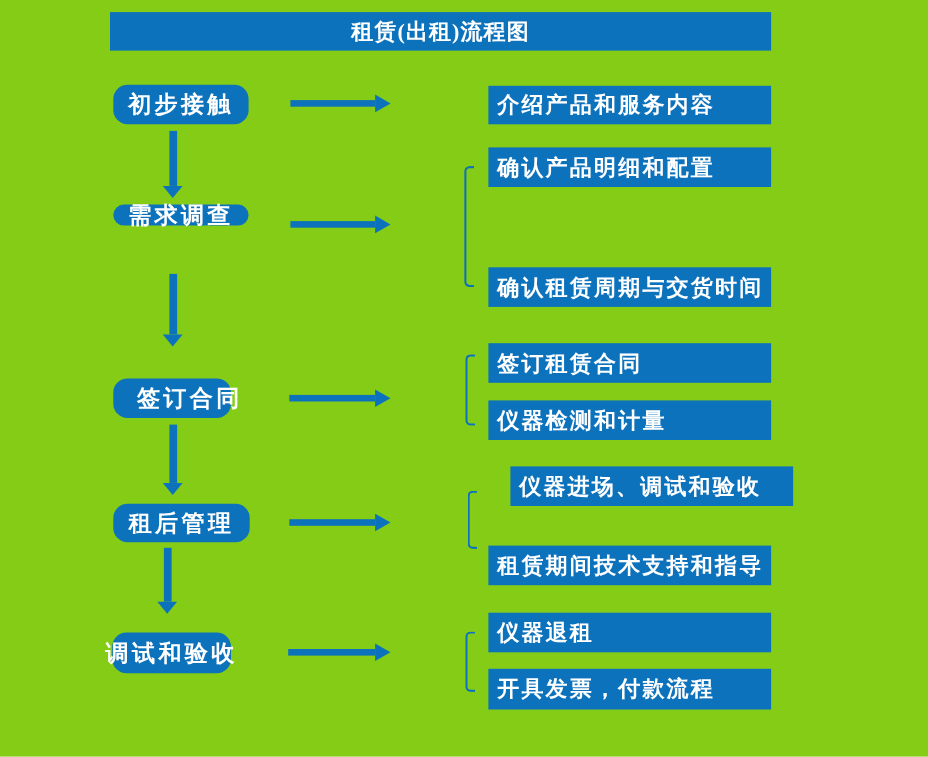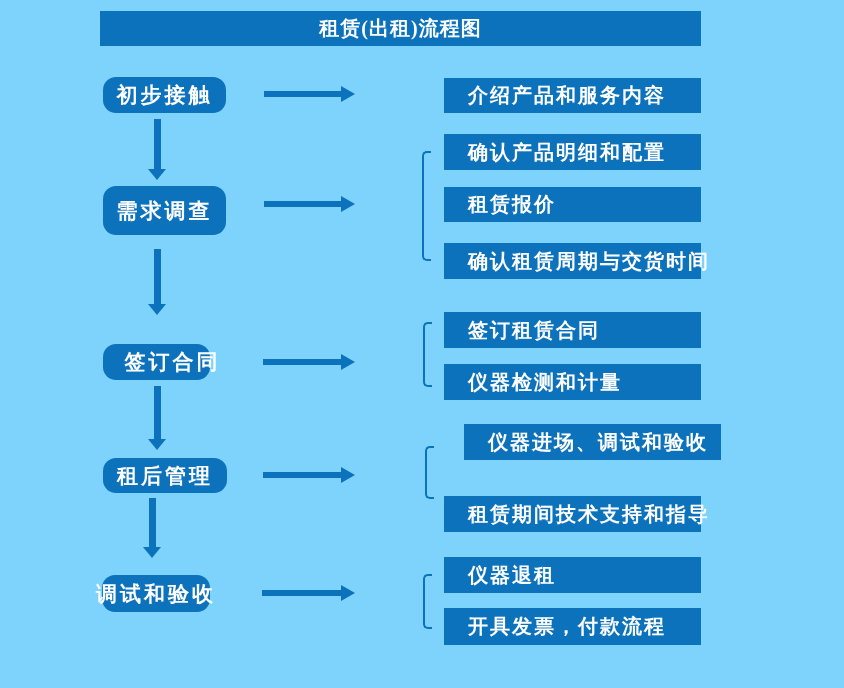--- a/index.html
+++ b/index.html
@@ -4,21 +4,21 @@
 <style>
   :root{
     --blue:#0c72bc;
     --white:#ffffff;
   }
   html,body{margin:0;padding:0;background:#ffffff;}
   body{font-family:"Liberation Serif","DejaVu Serif",serif;}
   .canvas{
     position:relative;
     width:844px;height:688px;
-    background:#7dd3fc;
+    background:#84cc16;
     overflow:hidden;
   }
   .box{
     position:absolute;
     background:var(--blue);
     color:var(--white);
     font-weight:bold;
     display:flex;
     align-items:center;
     box-sizing:border-box;
@@ -31,21 +31,21 @@
     letter-spacing:1px;
   }
   .stage{
     justify-content:center;
     font-size:21px;
     letter-spacing:3px;
     border-radius:13px;
   }
   .output{
     left:444px;width:257px;
-    padding-left:24px;
+    padding-left:8px;
     font-size:20px;
     letter-spacing:2px;
   }
   .arrow-right{
     position:absolute;
     display:flex;
     align-items:center;
     height:16px;
   }
   .arrow-right .shaft{
@@ -88,28 +88,27 @@
   }
 </style>
 </head>
 <body>
 
 <div class="canvas">
 
   <div class="box title-bar">租赁(出租)流程图</div>
 
   <div class="box stage" style="left:103px;top:77px;width:123px;height:36px;">初步接触</div>
-  <div class="box stage" style="left:103px;top:186px;width:123px;height:49px;">需求调查</div>
+  <div class="box stage" style="left:103px;top:186px;width:123px;height:19px;">需求调查</div>
   <div class="box stage" style="left:103px;top:344px;width:107px;height:36px;padding-left:32px;">签订合同</div>
   <div class="box stage" style="left:103px;top:458px;width:124px;height:35px;">租后管理</div>
   <div class="box stage" style="left:102px;top:575px;width:108px;height:37px;">调试和验收</div>
 
   <div class="box output" style="top:78px;height:35px;">介绍产品和服务内容</div>
   <div class="box output" style="top:134px;height:36px;">确认产品明细和配置</div>
-  <div class="box output" style="top:187px;height:35px;">租赁报价</div>
   <div class="box output" style="top:243px;height:36px;">确认租赁周期与交货时间</div>
   <div class="box output" style="top:312px;height:36px;font-family:Liberation Mono, monospace;">签订租赁合同</div>
   <div class="box output" style="top:364px;height:36px;">仪器检测和计量</div>
   <div class="box output" style="top:424px;height:36px;margin-left:20px;">仪器进场、调试和验收</div>
   <div class="box output" style="top:496px;height:36px;">租赁期间技术支持和指导</div>
   <div class="box output" style="top:557px;height:36px;">仪器退租</div>
   <div class="box output" style="top:608px;height:37px;">开具发票，付款流程</div>
 
   <span class="arrow-down" style="left:148px;top:119px;height:61px;">
     <span class="shaft"></span>

